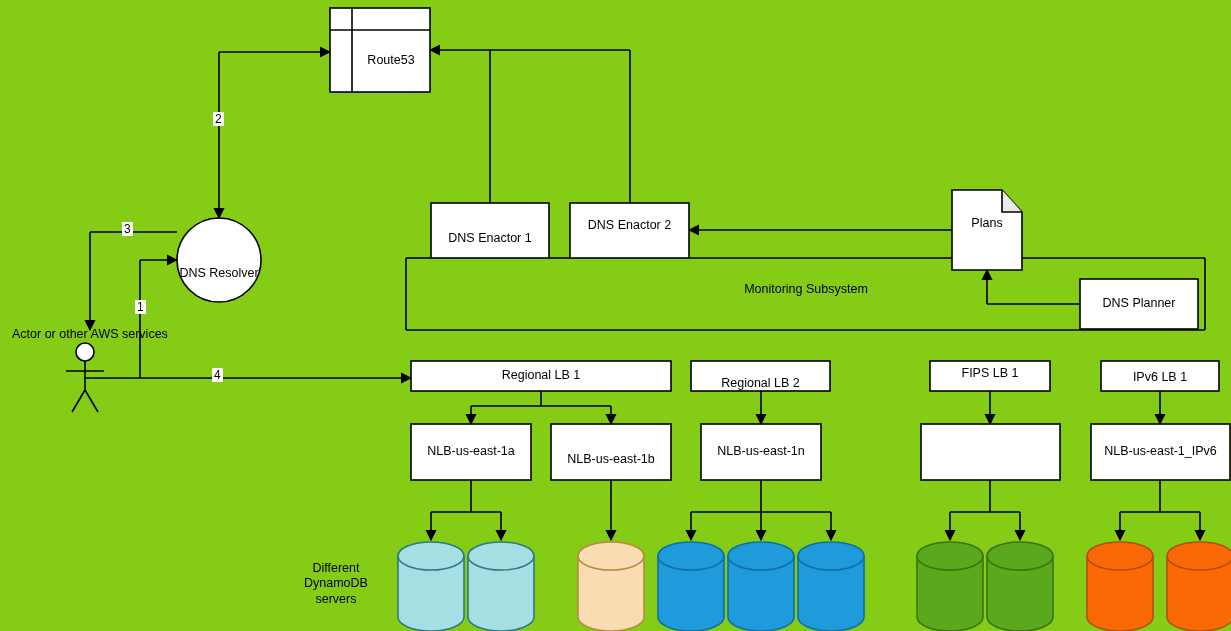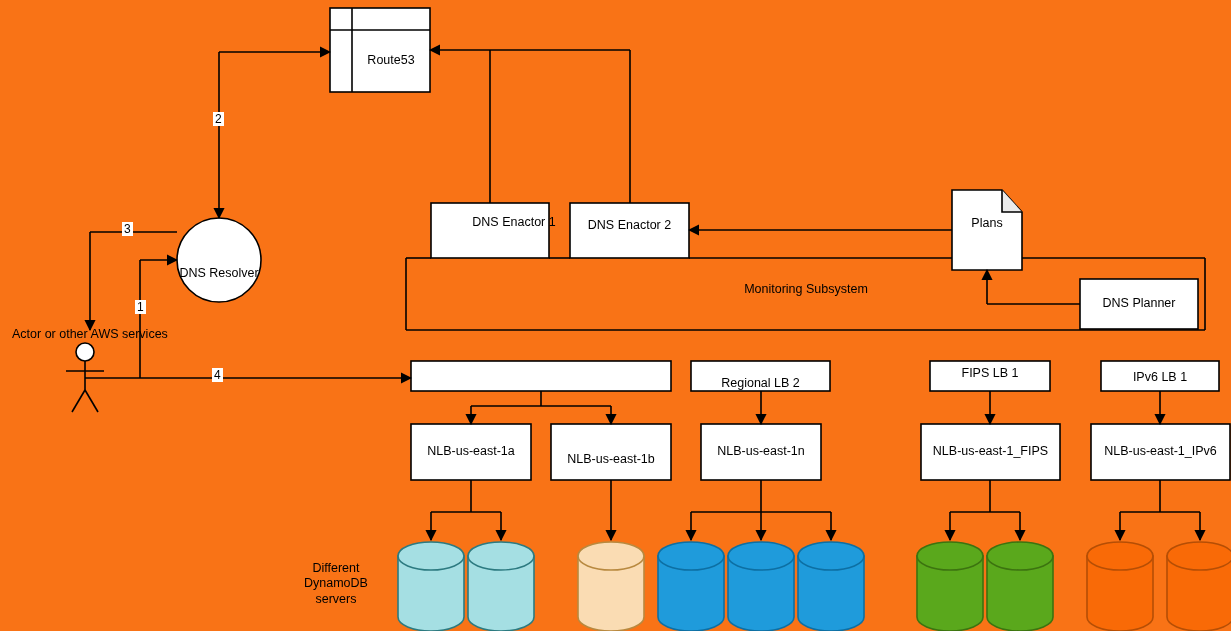--- a/index.html
+++ b/index.html
@@ -1,17 +1,17 @@
 <!DOCTYPE html>
 <html><head>
 <meta charset="utf-8">
 <style>
   html,body{margin:0;padding:0;background:#ffffff;}
   body{font-family:"Liberation Sans",sans-serif;}
-  #canvas{position:relative;width:1231px;height:631px;background:#f97316;overflow:hidden;}
+  #canvas{position:relative;width:1231px;height:631px;background:#84cc16;overflow:hidden;}
   svg.layer{position:absolute;left:0;top:0;width:1231px;height:631px;}
   .lbl{position:absolute;font-size:12.5px;color:#000;text-align:center;line-height:1.25;
        display:flex;align-items:center;justify-content:center;pointer-events:none;}
   .lbl-left{justify-content:flex-start;}
   .num{position:absolute;font-size:12px;color:#000;background:#fff;padding:0 2px;}
 </style>
 </head>
 <body>
 
 <div id="canvas">
@@ -208,38 +208,38 @@
       </g>
     </g>
   </svg>
 
   <div class="lbl" style="left:352px;top:30px;width:78px;height:62px;">Route53</div>
 
   <div class="lbl" style="left:177px;top:264px;width:84px;height:20px;">DNS Resolver</div>
 
   <div class="lbl lbl-left" style="left:12px;top:327px;width:180px;height:16px;">Actor or other AWS services</div>
 
-  <div class="lbl" style="left:431px;top:187px;width:118px;height:71px;padding-left:24px;">DNS Enactor 1</div>
+  <div class="lbl" style="left:431px;top:203px;width:118px;height:71px;">DNS Enactor 1</div>
 
   <div class="lbl" style="left:570px;top:198px;width:119px;height:55px;">DNS Enactor 2</div>
 
   <div class="lbl" style="left:952px;top:212px;width:70px;height:24px;">Plans</div>
 
   <div class="lbl" style="left:1080px;top:279px;width:118px;height:50px;">DNS Planner</div>
 
   <div class="lbl" style="left:716px;top:282px;width:180px;height:16px;text-align:center;">Monitoring Subsystem</div>
 
+  <div class="lbl" style="left:411px;top:361px;width:260px;height:30px;">Regional LB 1</div>
   <div class="lbl" style="left:691px;top:361px;width:139px;height:45px;">Regional LB 2</div>
   <div class="lbl" style="left:930px;top:361px;width:120px;height:26px;border-radius:9px;">FIPS LB 1</div>
   <div class="lbl" style="left:1101px;top:361px;width:118px;height:33px;">IPv6 LB 1</div>
 
   <div class="lbl" style="left:411px;top:424px;width:120px;height:56px;">NLB-us-east-1a</div>
   <div class="lbl" style="left:551px;top:424px;width:120px;height:71px;">NLB-us-east-1b</div>
   <div class="lbl" style="left:701px;top:424px;width:120px;height:56px;">NLB-us-east-1n</div>
-  <div class="lbl" style="left:921px;top:424px;width:139px;height:56px;">NLB-us-east-1_FIPS</div>
   <div class="lbl" style="left:1091px;top:424px;width:139px;height:56px;">NLB-us-east-1_IPv6</div>
 
   <div class="lbl" style="left:288px;top:556px;width:96px;height:56px;white-space:pre-line;">Different
 DynamoDB
 servers</div>
 
   <div class="num" style="left:135px;top:300px;">1</div>
   <div class="num" style="left:213px;top:112px;">2</div>
   <div class="num" style="left:122px;top:222px;">3</div>
   <div class="num" style="left:212px;top:368px;">4</div>

